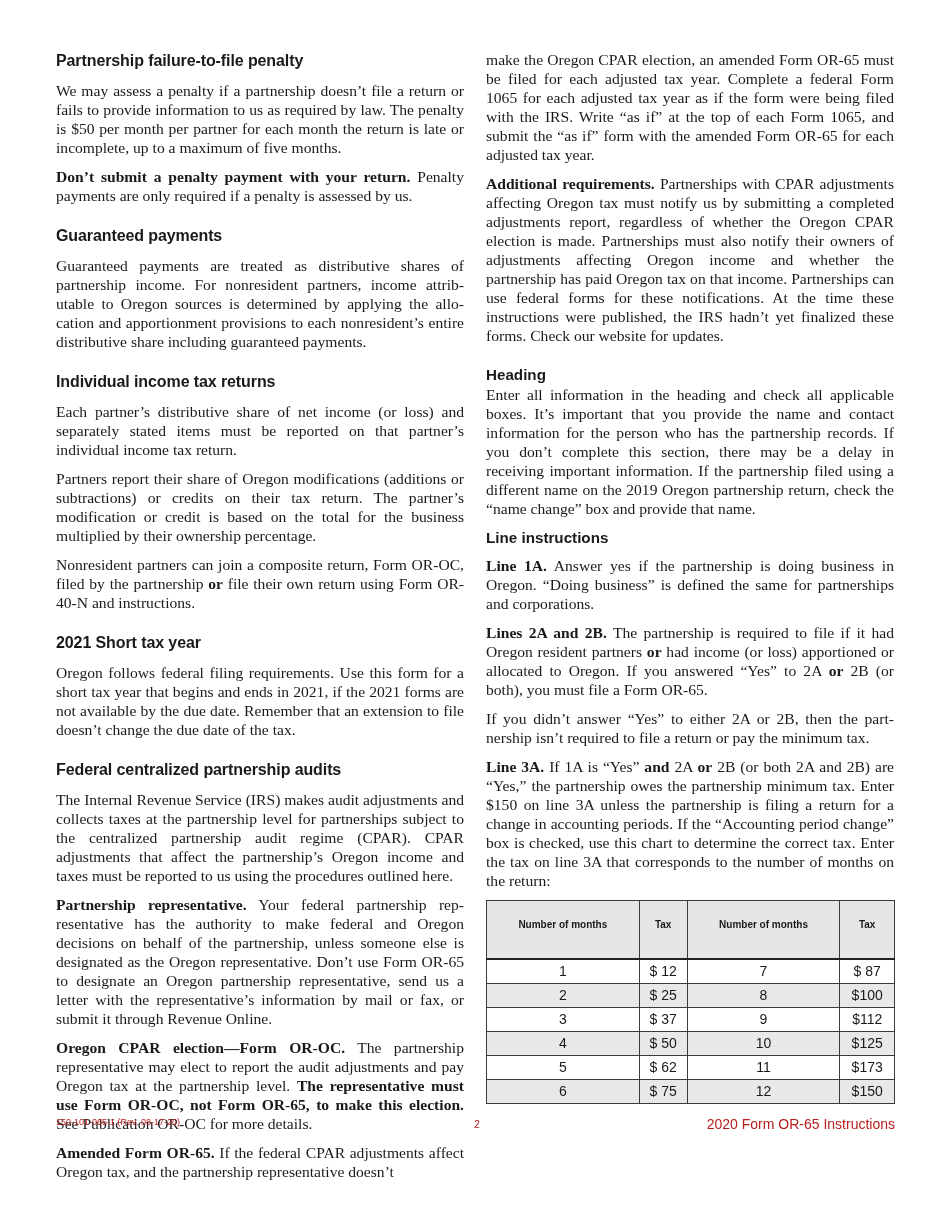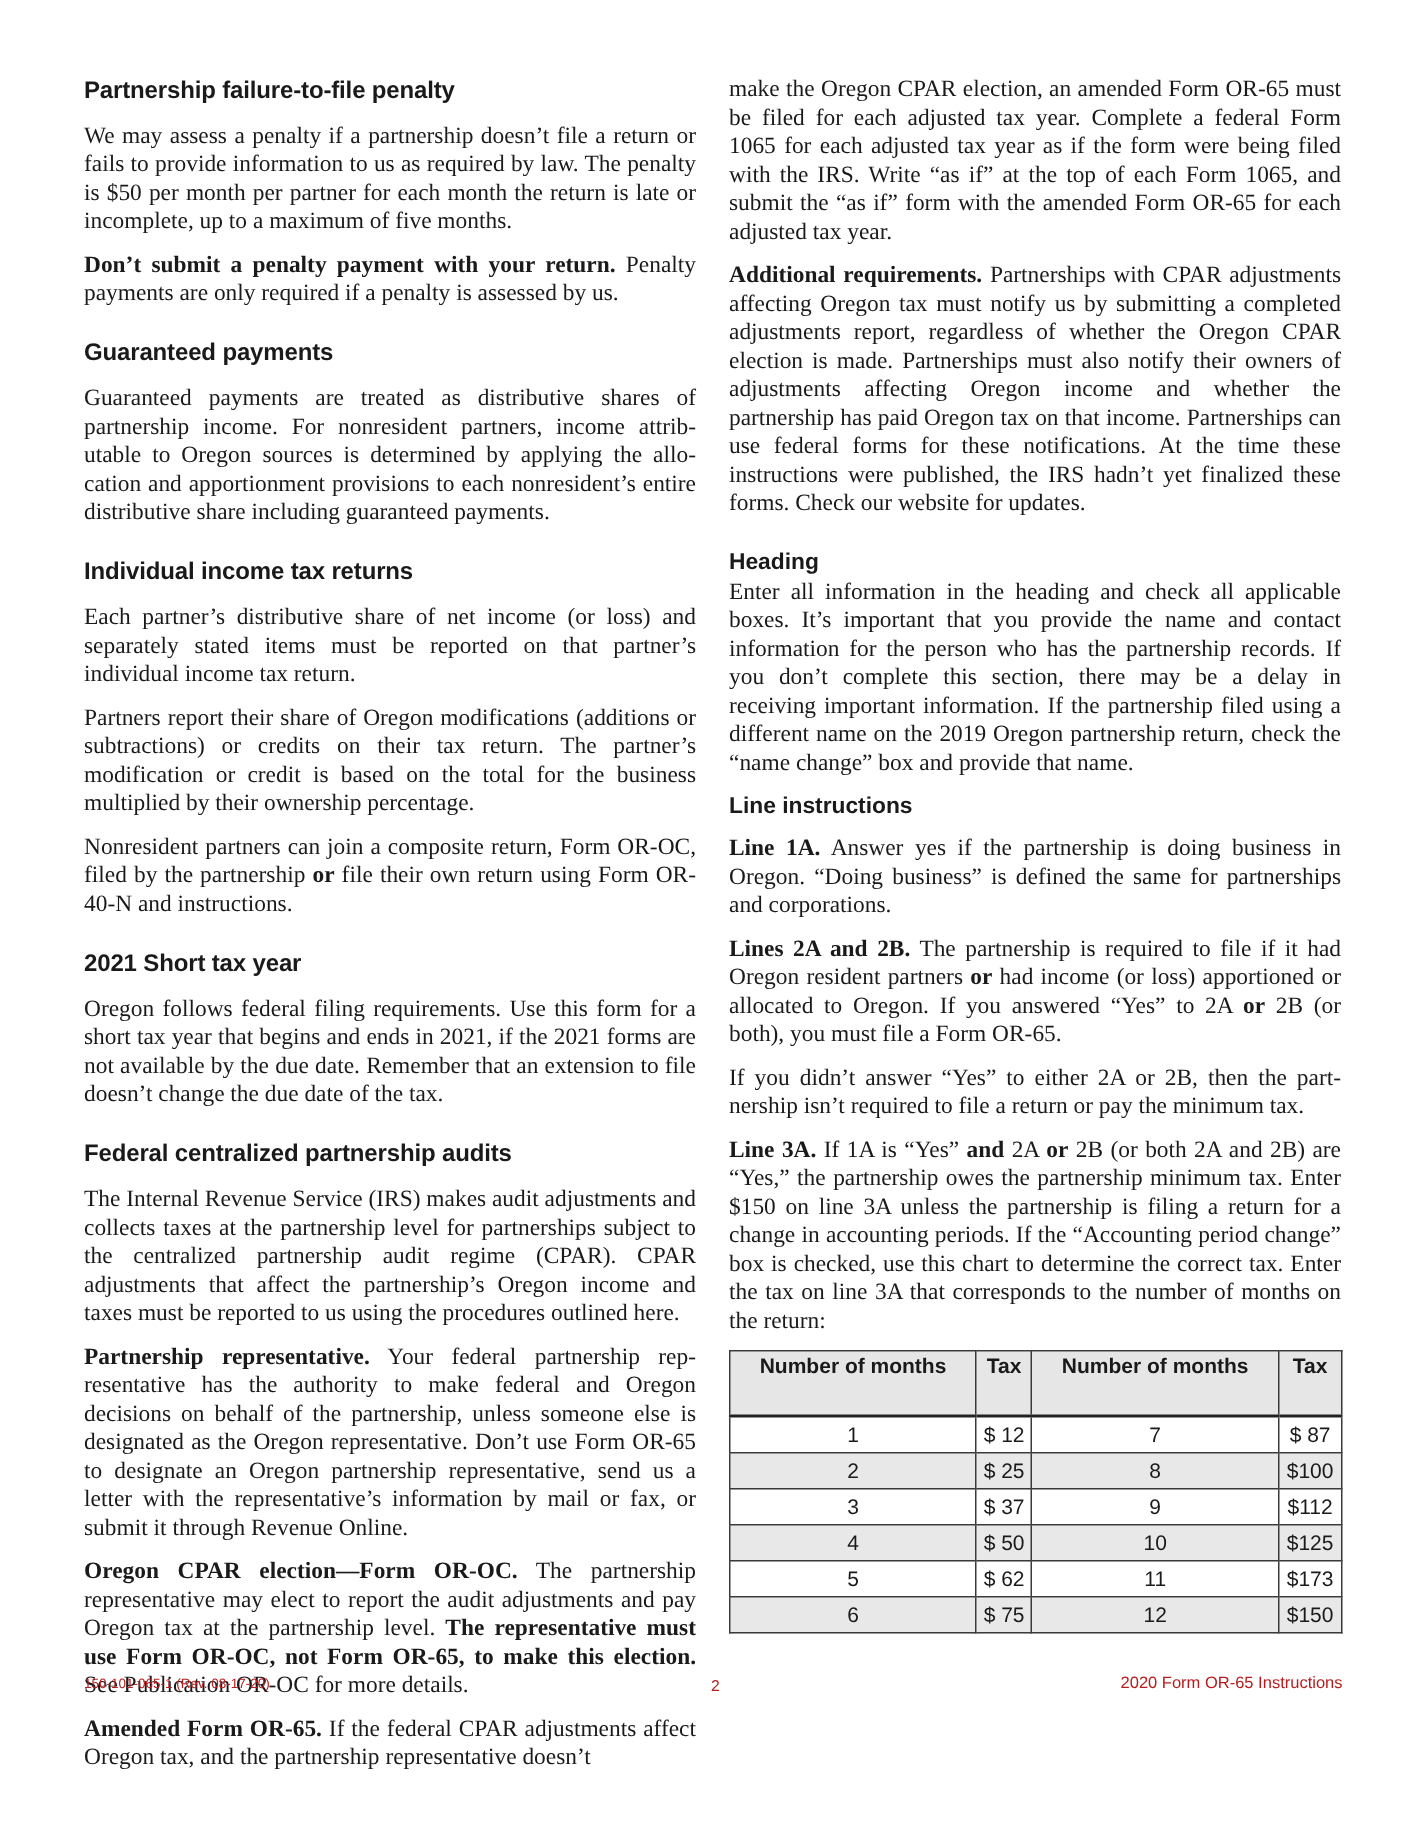--- a/index.html
+++ b/index.html
@@ -9,27 +9,27 @@
     .col-left { left: 56px; }
     .col-right { left: 486px; }
     p { margin: 0 0 10px 0; font-family: "Liberation Serif", serif; font-size: 15.6px; line-height: 19px; text-align: justify; hyphens: manual; }
     p b { font-weight: bold; }
     h2 { margin: 0 0 9px 0; font-family: "Liberation Sans", sans-serif; font-weight: bold; font-size: 16px; line-height: 22px; letter-spacing: -0.1px; }
     h3 { margin: 0 0 0 0; font-family: "Liberation Sans", sans-serif; font-weight: bold; font-size: 15.2px; line-height: 20px; }
     h3.sp { margin-bottom: 8px; }
     .gap { height: 10px; }
     table.tax { border-collapse: collapse; width: 409px; margin-top: 8px; font-family: "Liberation Sans", sans-serif; font-size: 14px; }
     table.tax th, table.tax td { border: 1px solid #3a3a3a; text-align: center; padding: 0; }
-    table.tax th { background: #e6e6e6; font-weight: bold; font-size: 14px; line-height: 18px; height: 42px; vertical-align: top; padding-top: 0; border-bottom: 2px solid #222; }
+    table.tax th { background: #e6e6e6; font-weight: bold; font-size: 10px; line-height: 18px; height: 42px; vertical-align: top; padding-top: 15px; border-bottom: 2px solid #222; }
     table.tax td { height: 23px; line-height: 23px; }
     table.tax tr.alt td { background: #e8e8e8; }
     .footer { position: absolute; top: 1116px; left: 56px; width: 839px; height: 14px; font-family: Liberation Sans, sans-serif; color: #b91c1c; }
     .footer .left { position: absolute; left: 0; top: 1px; font-size: 9px; }
     .footer .center { position: absolute; left: 418px; top: 2px; font-size: 10.5px; }
-    .footer .right { position: absolute; right: 0; top: 0; font-size: 11px; }
+    .footer .right { position: absolute; right: 0; top: 0; font-size: 14px; }
   </style>
 </head>
 <body>
 
 <div class="page">
 
   <div class="col col-left">
 
     <section>
       <h2>Partnership failure-to-file penalty</h2>

